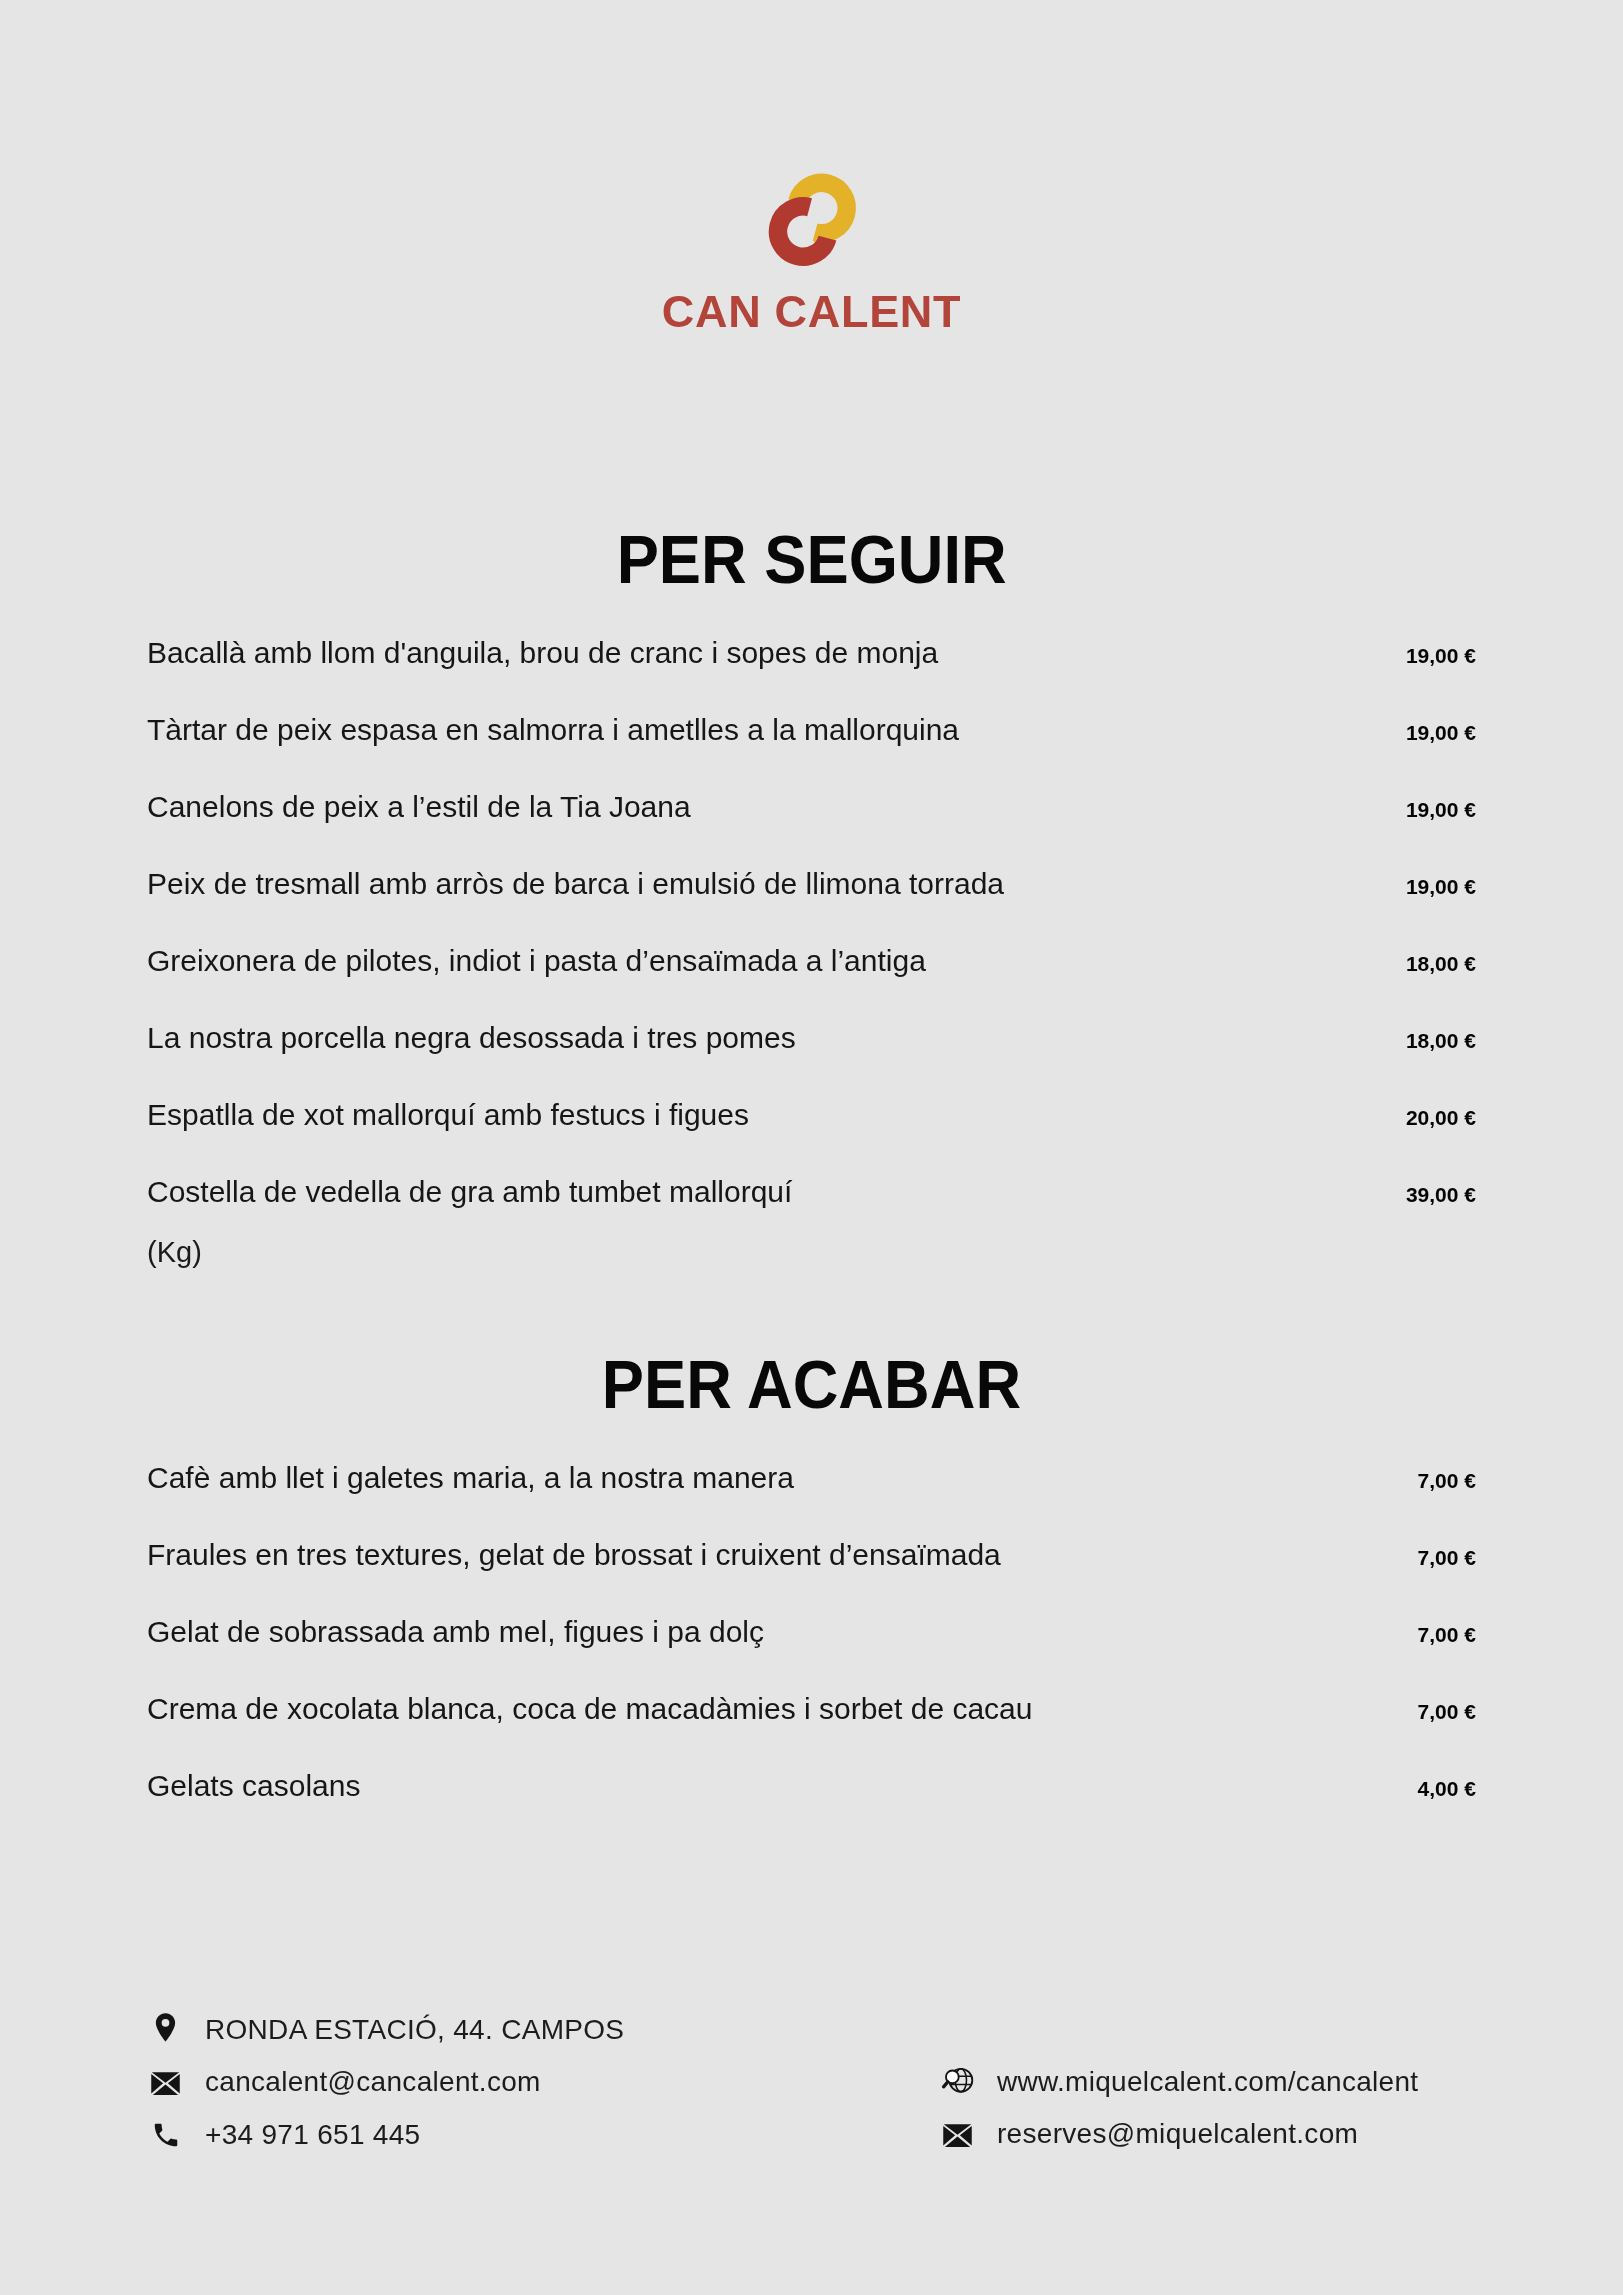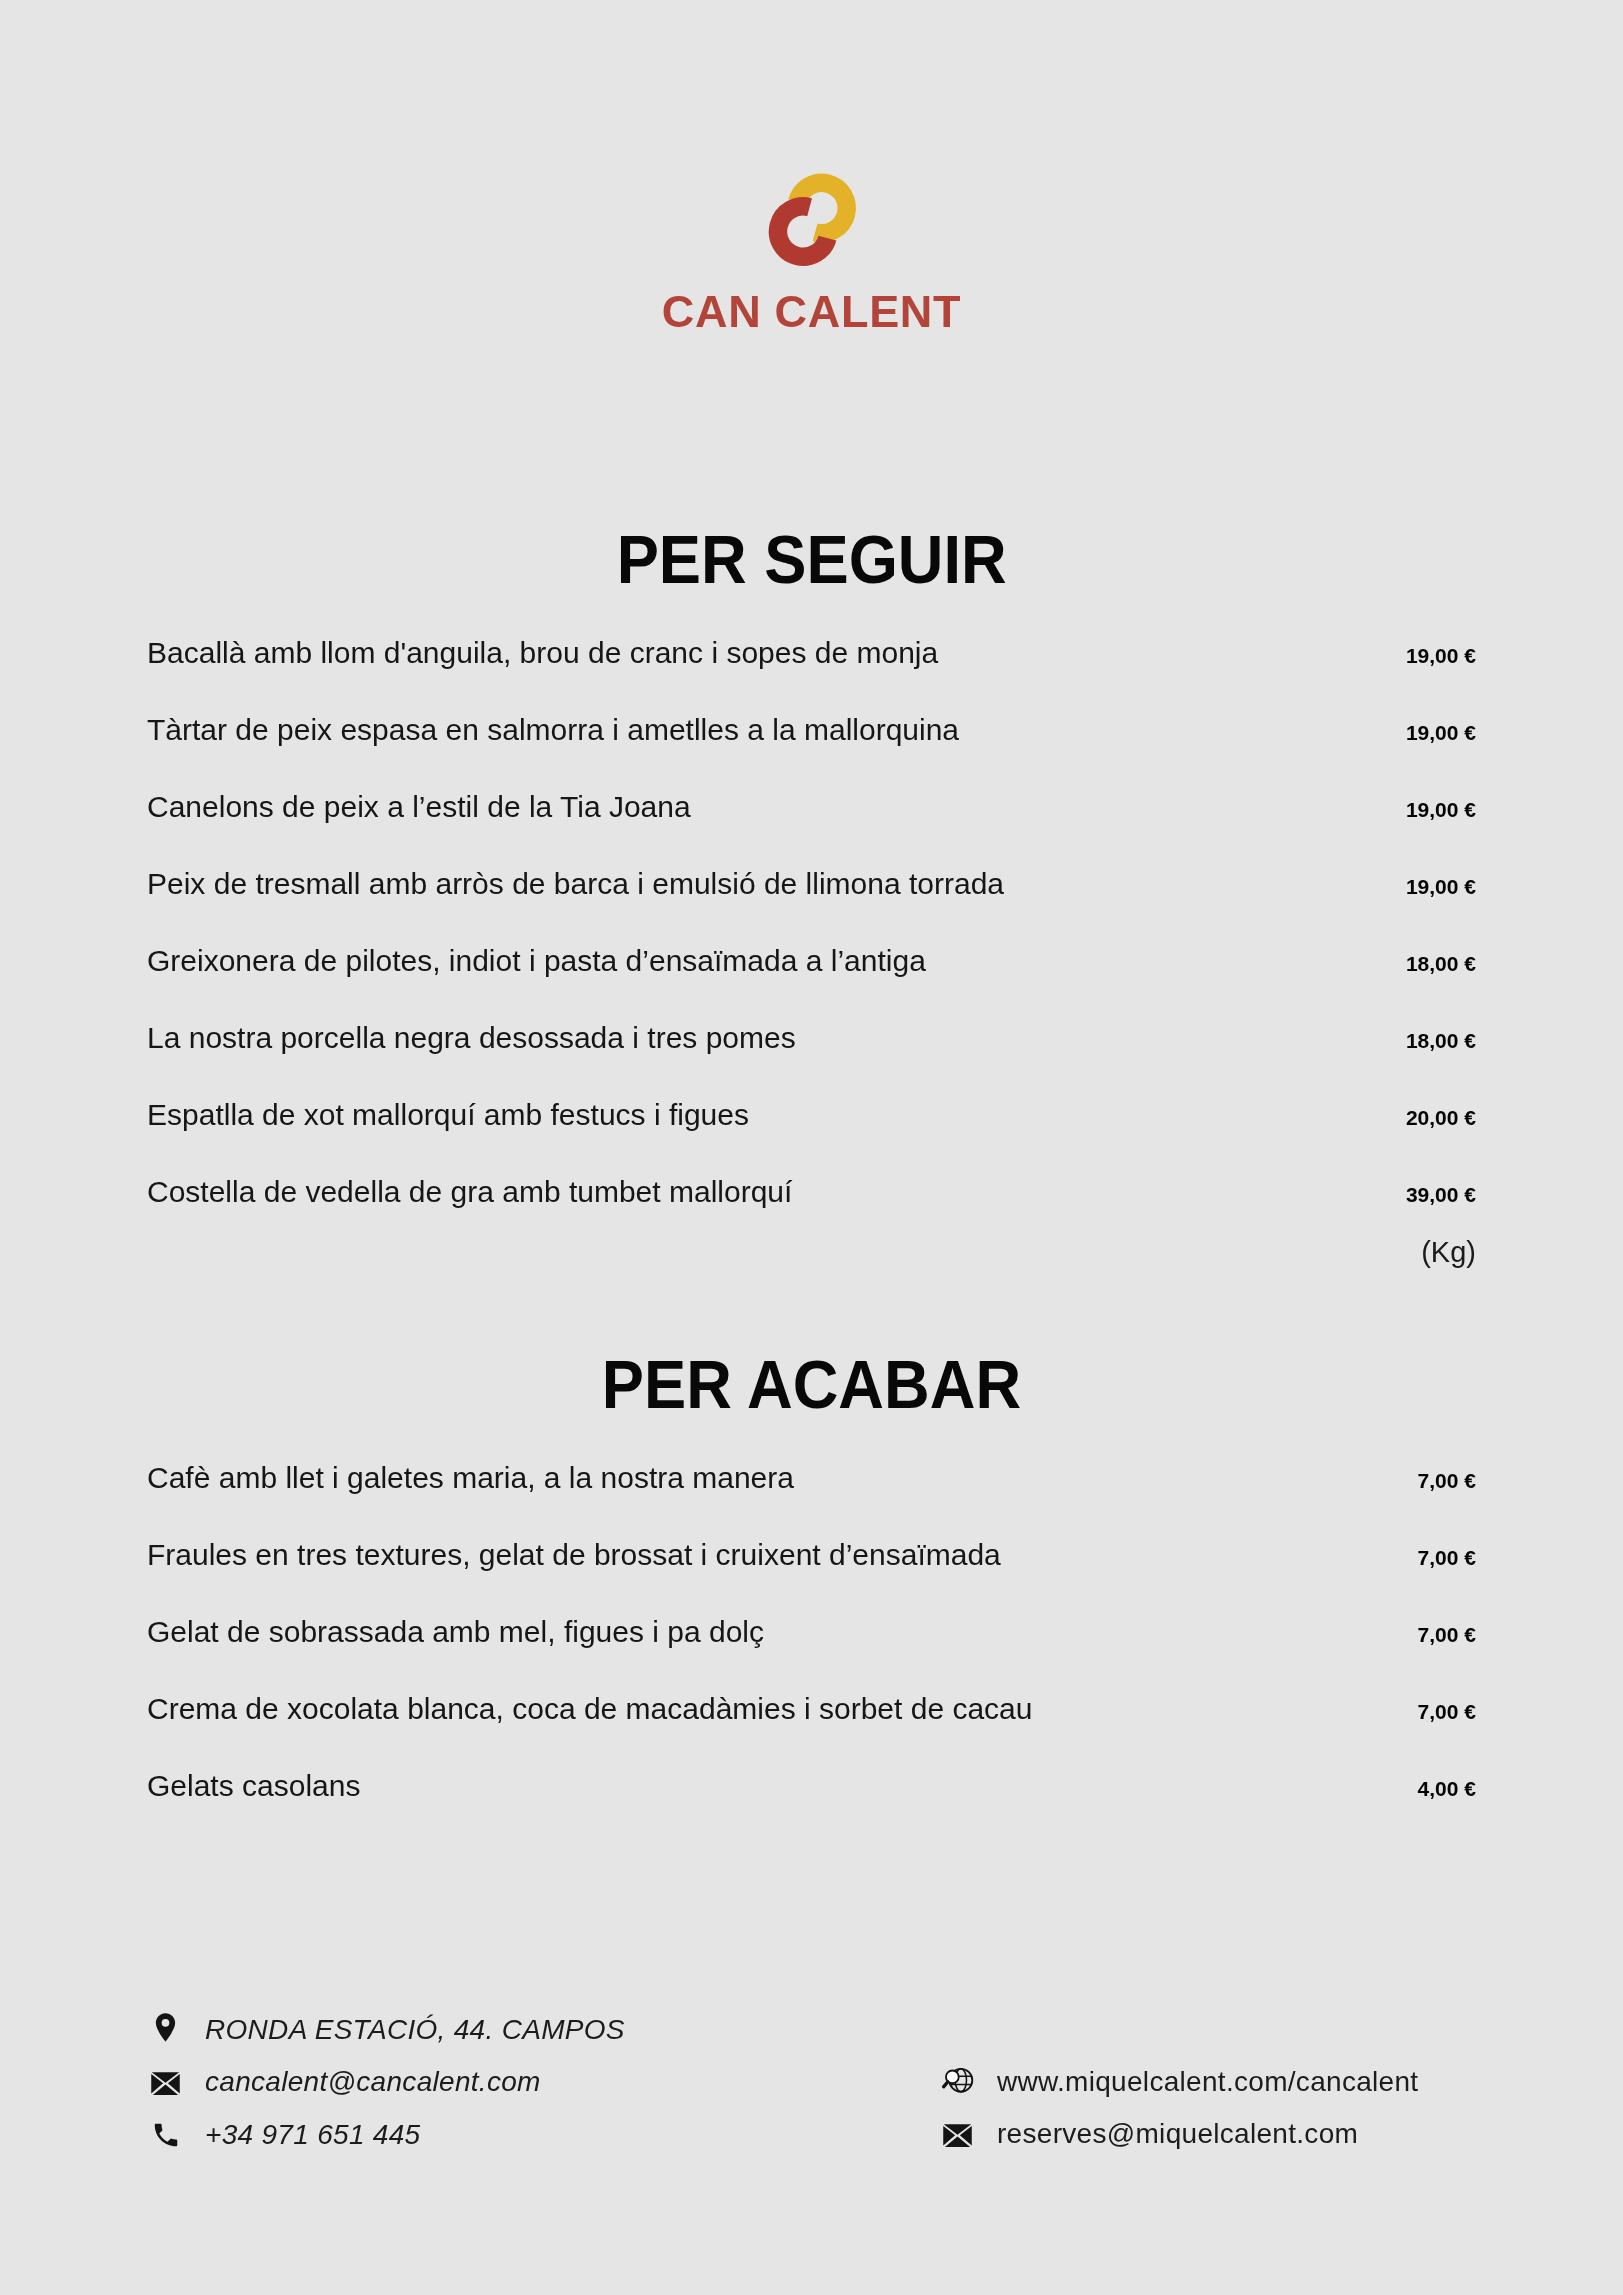--- a/index.html
+++ b/index.html
@@ -71,34 +71,34 @@
     padding-right: 26px;
   }
   .item-price {
     font-size: 21px;
     font-weight: bold;
     color: #050505;
     white-space: nowrap;
   }
   .kg-note {
     margin-top: -15.7px;
-    text-align: right;
+    text-align: left;
     font-size: 29px;
     color: #1b1b1b;
   }
 
   
   .footer {
     position: absolute;
     top: 2011px;
     left: 147px;
     right: 147px;
     display: flex;
   }
-  .footer-left { width: 792px; flex: 0 0 auto; font-style: italic; }
+  .footer-left { width: 792px; flex: 0 0 auto; }
   .footer-right { flex: 1 1 auto; padding-top: 52px; }
   .contact-row {
     display: flex;
     align-items: center;
     height: 37px;
     margin-bottom: 15.7px;
   }
   .contact-icon {
     width: 37px;
     flex: 0 0 37px;

